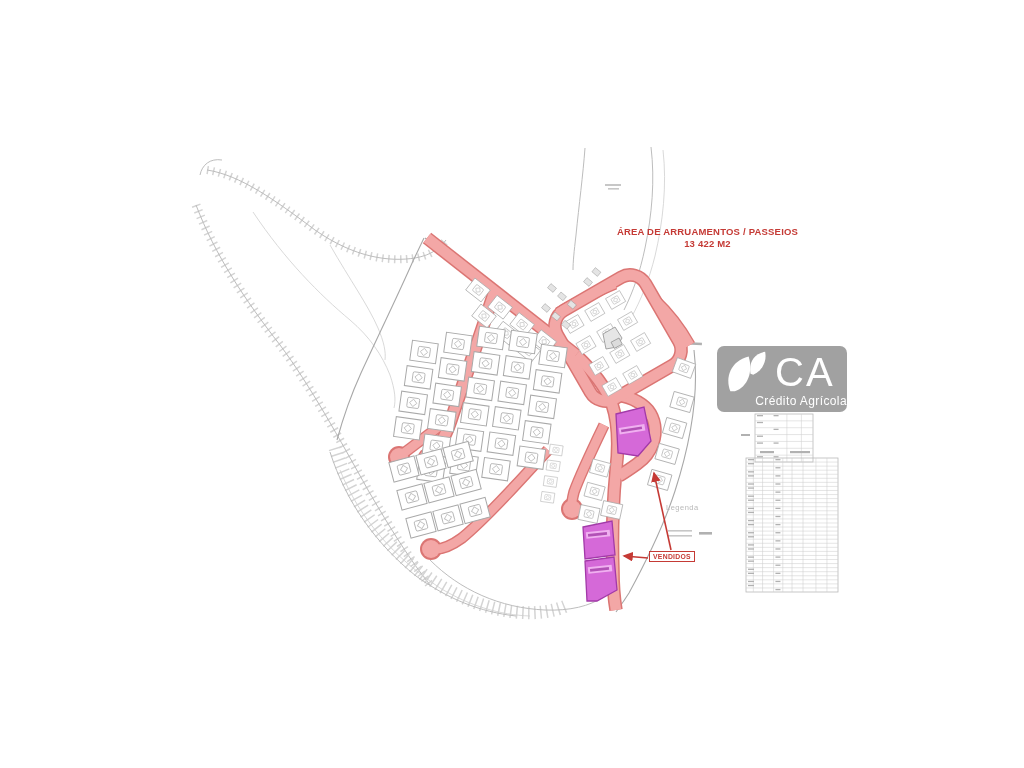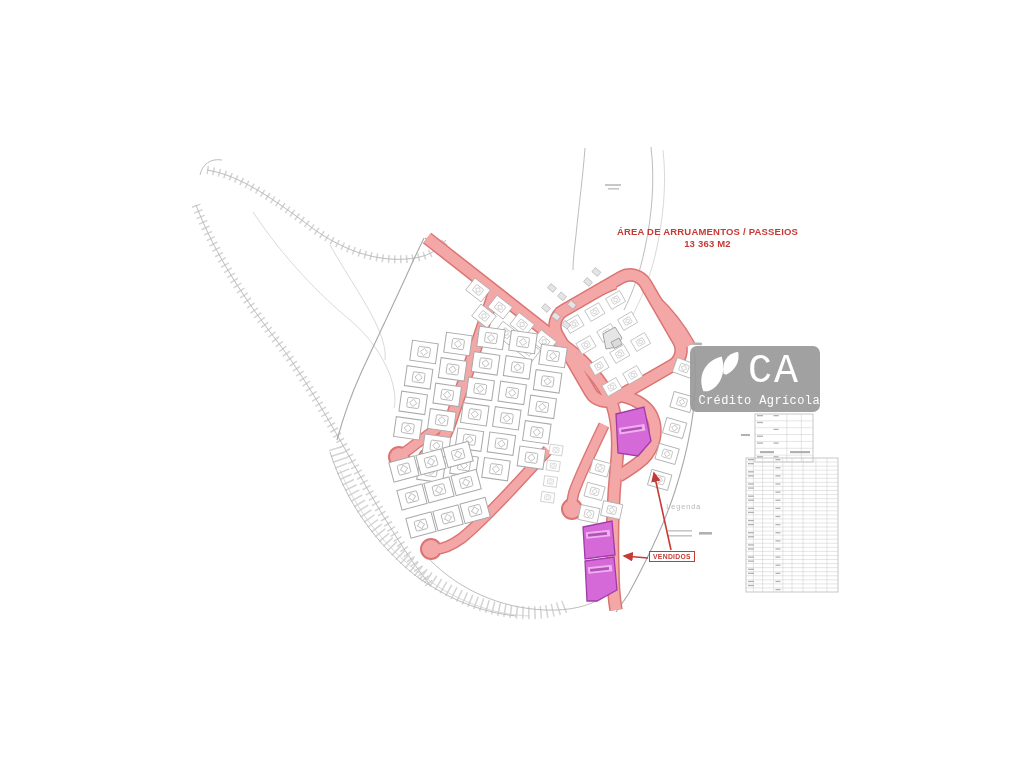--- a/index.html
+++ b/index.html
@@ -39,23 +39,23 @@
   .arrow{stroke:var(--annotation-red);stroke-width:1.6;fill:none;}
 
   
   .area-title{position:absolute;left:600px;top:226px;width:215px;text-align:center;
     color:var(--annotation-red);font-weight:bold;font-size:9.5px;line-height:11.5px;
     letter-spacing:.2px;}
   .vendidos{position:absolute;left:649px;top:551px;border:1.3px solid var(--annotation-red);
     color:var(--annotation-red);font-size:6.8px;font-weight:bold;padding:1px 3px;
     background:rgba(255,255,255,.75);letter-spacing:.3px;}
   .legenda{position:absolute;left:666px;top:503px;color:#b9b9b9;font-size:7.5px;
-    letter-spacing:.5px;font-family:Liberation Mono, monospace;}
-  .logo{position:absolute;left:690px;top:346px;width:130px;height:66px;
-    background:var(--logo-bg);opacity:.93;border-radius:7px;font-family:Liberation Mono, monospace;}
+    letter-spacing:.5px;}
+  .logo{position:absolute;left:717px;top:346px;width:130px;height:66px;
+    background:var(--logo-bg);opacity:.93;border-radius:7px;}
   .logo-row{position:absolute;left:6px;top:4px;display:flex;align-items:center;height:44px;}
   .logo-ca{color:var(--logo-fg);font-size:40px;line-height:42px;letter-spacing:2px;
     margin-left:8px;font-weight:400;}
   .logo-name{position:absolute;bottom:4px;left:0;width:100%;text-align:right;
     color:var(--logo-fg);font-size:12px;letter-spacing:.4px;}
 </style>
 </head>
 <body>
 
 <div id="canvas">
@@ -339,21 +339,21 @@
     </g>
 
     <g>
       <path class="arrow" marker-end="url(#ah)" d="M671,550 L654,473"></path>
       <path class="arrow" marker-end="url(#ah)" d="M648,558 L624,556"></path>
     </g>
   </svg>
 
   <div class="area-title">
     <div>ÁREA DE ARRUAMENTOS / PASSEIOS</div>
-    <div>13 363 M2</div>
+    <div>13 422 M2</div>
   </div>
 
   <div class="vendidos">VENDIDOS</div>
 
   <div class="legenda">Legenda</div>
 
   <div class="logo">
     <div class="logo-row">
       <svg width="44" height="44" viewBox="0 0 48 48">
         <path d="M8,45 C2,30 8,12 28,7 C33,24 27,40 13,45 Z" fill="#ffffff"></path>

